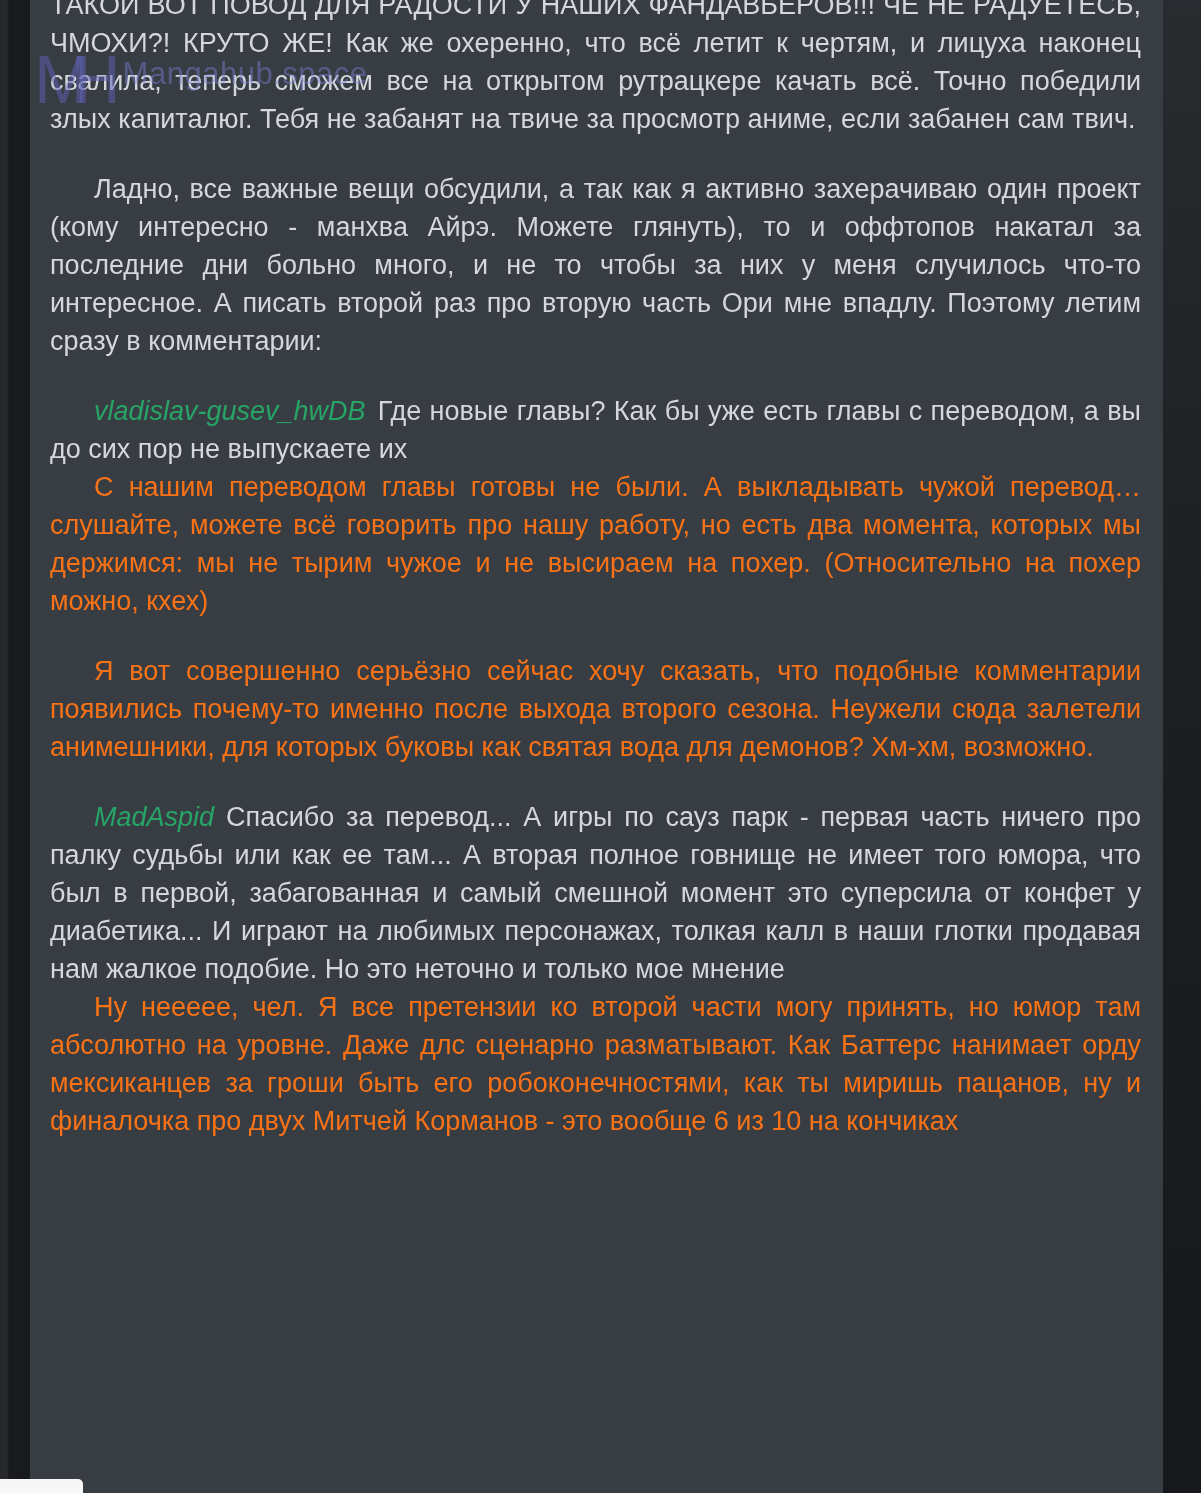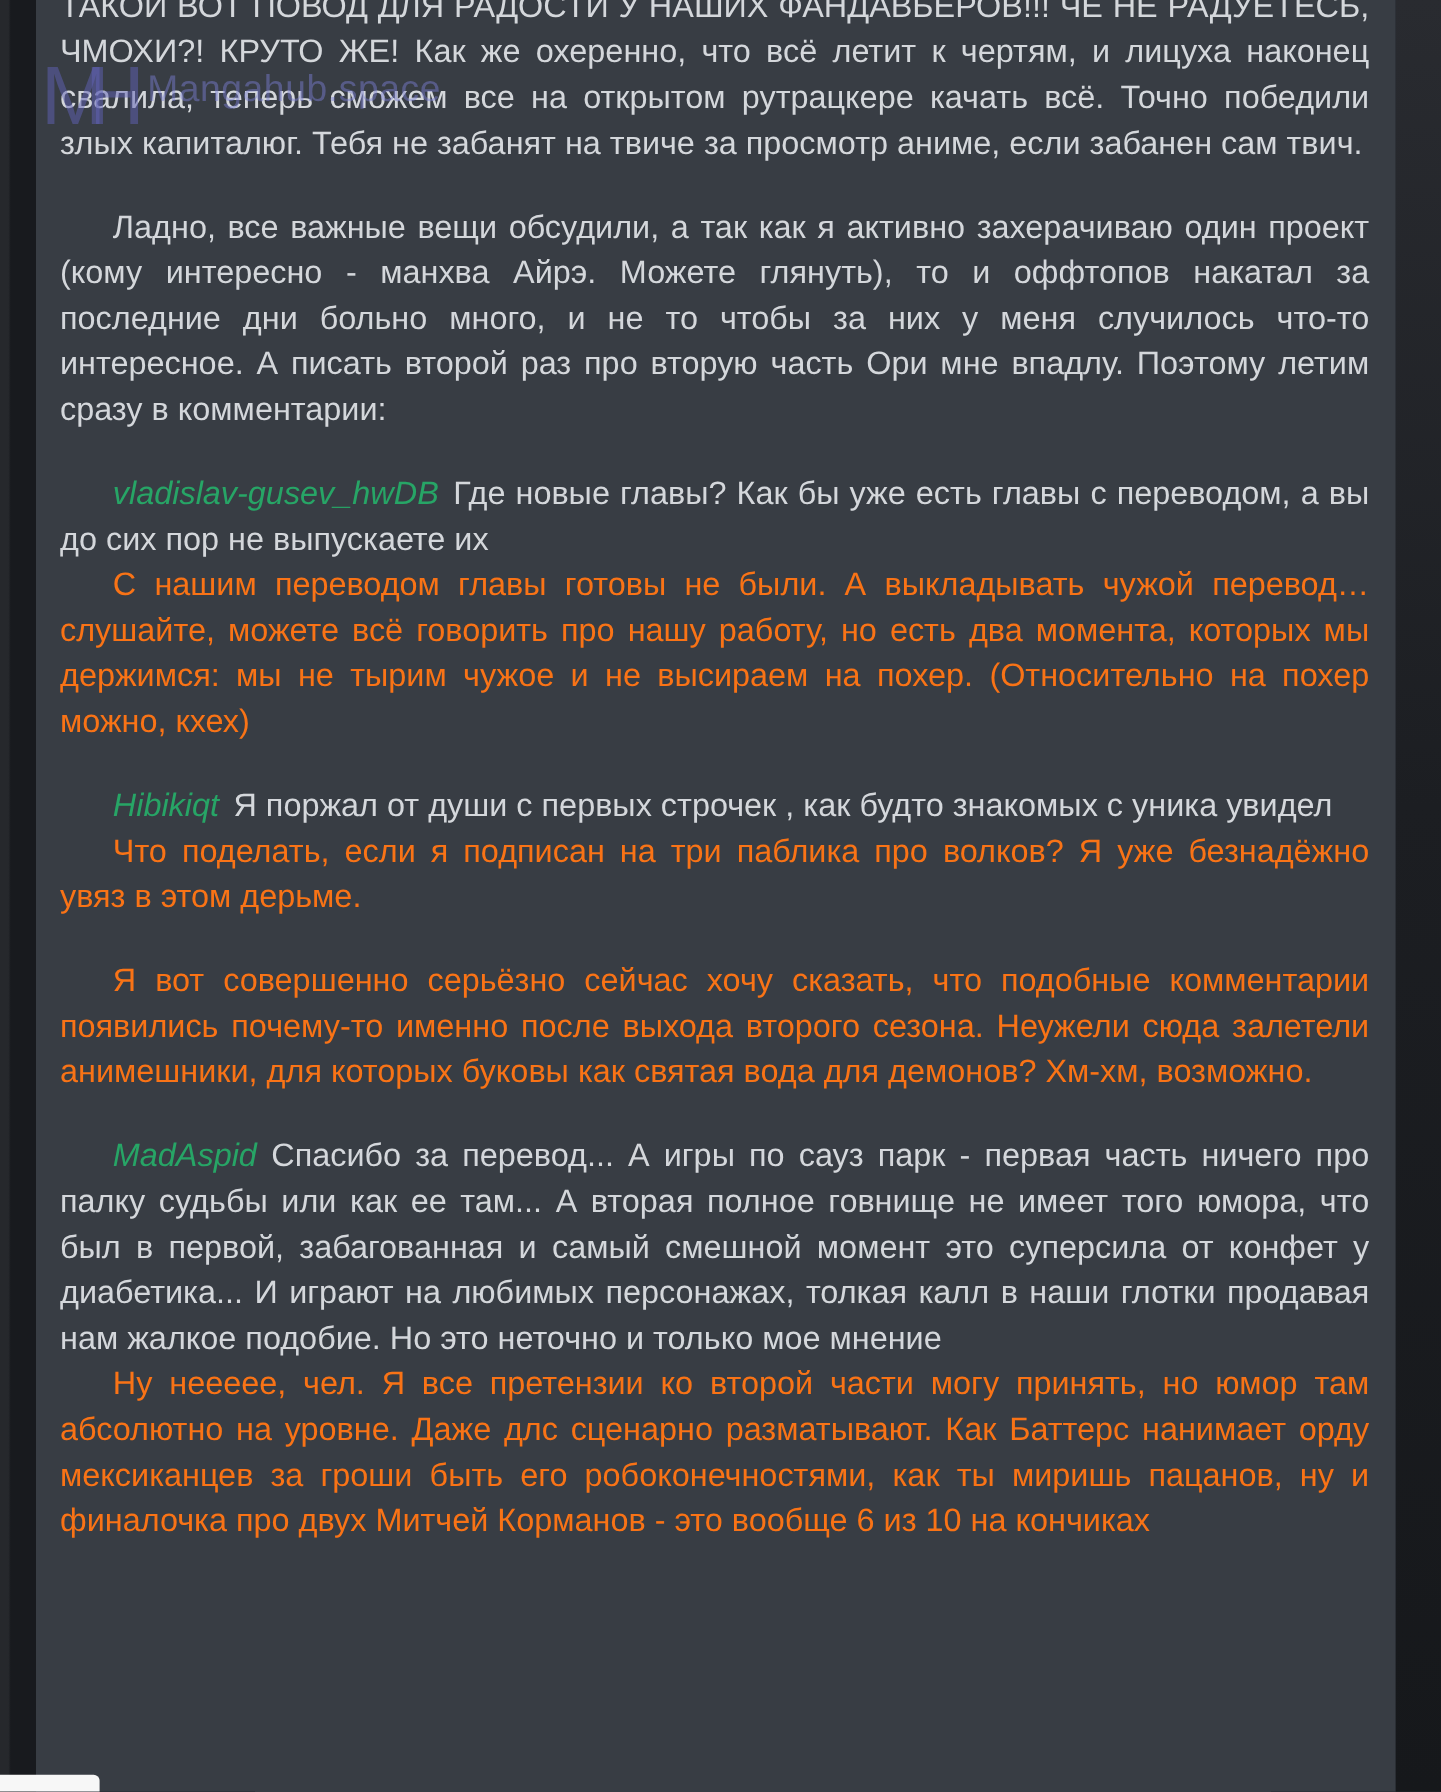--- a/index.html
+++ b/index.html
@@ -104,24 +104,20 @@
 
     <p class="para">ТАКОЙ ВОТ ПОВОД ДЛЯ РАДОСТИ У НАШИХ ФАНДАВЬЕРОВ!!! ЧЕ НЕ РАДУЕТЕСЬ, ЧМОХИ?! КРУТО ЖЕ! Как же охеренно, что всё летит к чертям, и лицуха наконец свалила, теперь сможем все на открытом рутрацкере качать всё. Точно победили злых капиталюг. Тебя не забанят на твиче за просмотр аниме, если забанен сам твич.</p>
 
     <p class="para indent gap">Ладно, все важные вещи обсудили, а так как я активно захерачиваю один проект (кому интересно - манхва Айрэ. Можете глянуть), то и оффтопов накатал за последние дни больно много, и не то чтобы за них у меня случилось что-то интересное. А писать второй раз про вторую часть Ори мне впадлу. Поэтому летим сразу в комментарии:</p>
 
     <div class="comment">
       <p class="para indent"><span class="uname">vladislav-gusev_hwDB</span><span class="msg">Где новые главы? Как бы уже есть главы с переводом, а вы до сих пор не выпускаете их</span></p>
       <p class="para indent reply">С нашим переводом главы готовы не были. А выкладывать чужой перевод… слушайте, можете всё говорить про нашу работу, но есть два момента, которых мы держимся: мы не тырим чужое и не высираем на похер. (Относительно на похер можно, кхех)</p>
     </div>
 
-    <div class="comment">
-      <p class="para indent"><span class="uname">Hibikiqt</span><span class="msg">Я поржал от души с первых строчек , как будто знакомых с уника увидел</span></p>
-      <p class="para indent reply">Что поделать, если я подписан на три паблика про волков? Я уже безнадёжно увяз в этом дерьме.</p>
-    </div>
 
 
     <div class="comment">
       <p class="para indent reply">Я вот совершенно серьёзно сейчас хочу сказать, что подобные комментарии появились почему-то именно после выхода второго сезона. Неужели сюда залетели анимешники, для которых буковы как святая вода для демонов? Хм-хм, возможно.</p>
     </div>
 
     <div class="comment">
       <p class="para indent"><span class="uname">MadAspid</span><span class="msg">Спасибо за перевод... А игры по сауз парк - первая часть ничего про палку судьбы или как ее там... А вторая полное говнище не имеет того юмора, что был в первой, забагованная и самый смешной момент это суперсила от конфет у диабетика... И играют на любимых персонажах, толкая калл в наши глотки продавая нам жалкое подобие. Но это неточно и только мое мнение</span></p>
       <p class="para indent reply">Ну неееее, чел. Я все претензии ко второй части могу принять, но юмор там абсолютно на уровне. Даже длс сценарно разматывают. Как Баттерс нанимает орду мексиканцев за гроши быть его робоконечностями, как ты миришь пацанов, ну и финалочка про двух Митчей Корманов - это вообще 6 из 10 на кончиках</p>
     </div>

